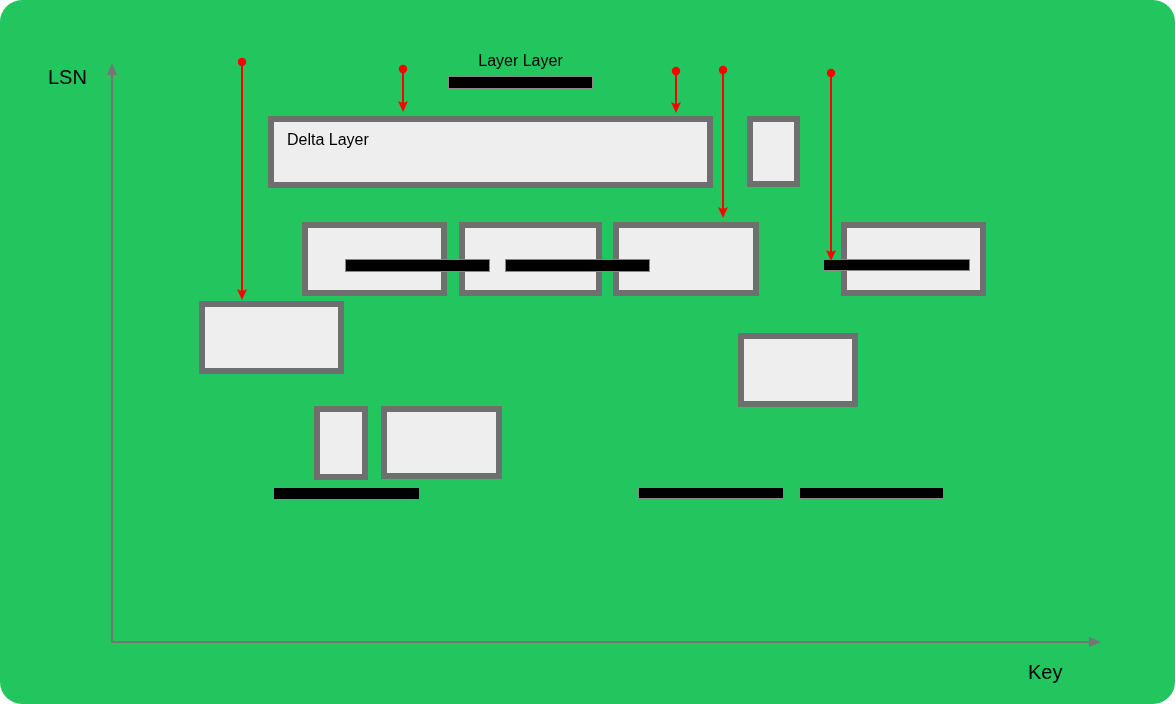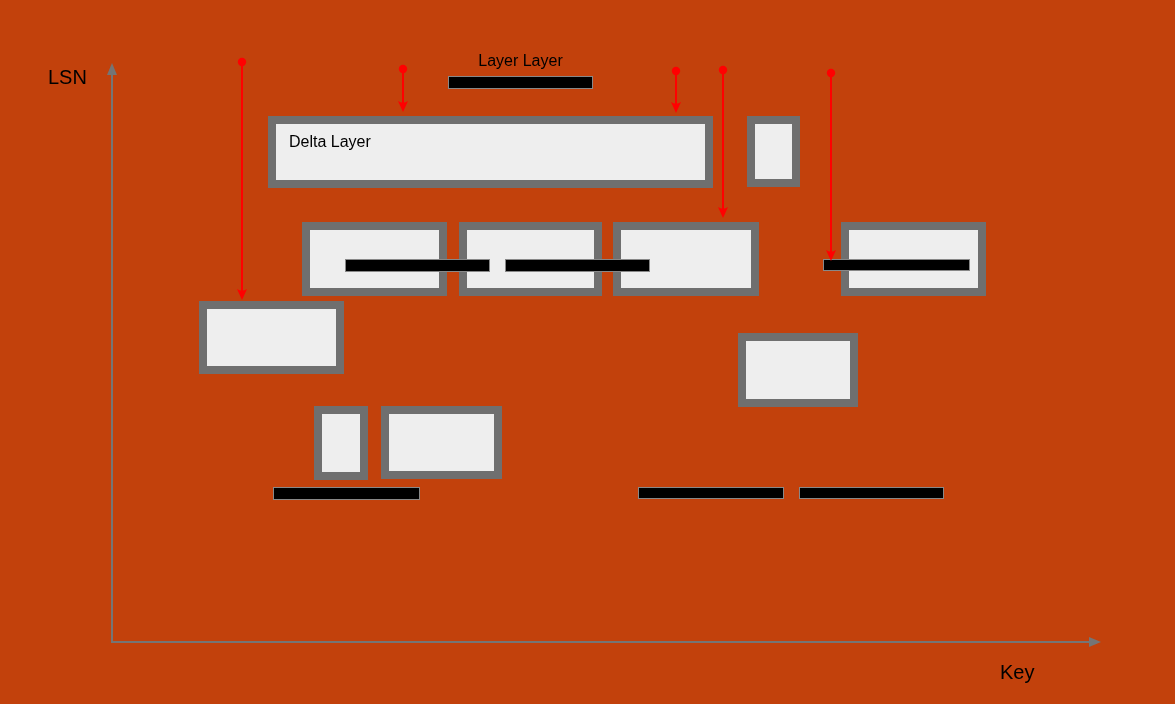--- a/index.html
+++ b/index.html
@@ -5,22 +5,23 @@
   html, body {
     margin: 0;
     padding: 0;
     background: #ffffff;
     font-family: "Liberation Sans", sans-serif;
   }
   #canvas {
     position: relative;
     width: 1175px;
     height: 704px;
-    background: #c2410c;
+    background: #22c55e;
     overflow: hidden;
+    border-radius: 22px;
   }
   .axis-line {
     position: absolute;
     background: #757575;
   }
   #y-axis { left: 111px; top: 74px; width: 2px; height: 568px; }
   #x-axis { left: 111px; top: 641px; width: 986px; height: 2px; }
   .axis-head {
     position: absolute;
     width: 0; height: 0;
@@ -38,37 +39,37 @@
     border-left: 12px solid #757575;
   }
   .axis-label {
     position: absolute;
     color: #000000;
     font-size: 20px;
     line-height: 1;
     white-space: nowrap;
   }
   #lsn-label { left: 48px; top: 67px; }
-  #key-label { left: 1000px; top: 662px; }
+  #key-label { left: 1028px; top: 662px; }
   #image-layer-label {
     position: absolute;
     left: 448px;
     top: 52px;
     width: 145px;
     text-align: center;
     font-size: 16px;
     line-height: 1.15;
     color: #000000;
     white-space: nowrap;
   }
   .delta-rect {
     position: absolute;
     box-sizing: border-box;
     background: #eeeeee;
-    border: 8px solid #15803d;
+    border: 6px solid #15803d;
   }
   .delta-rect .delta-label {
     display: block;
     padding: 9px 0 0 13px;
     font-size: 16px;
     color: #000000;
     white-space: nowrap;
   }
   .image-bar {
     position: absolute;

